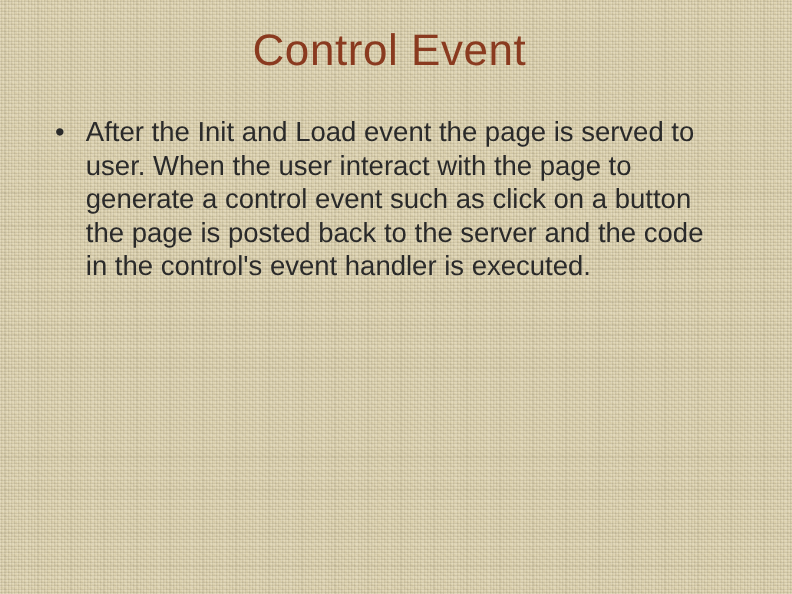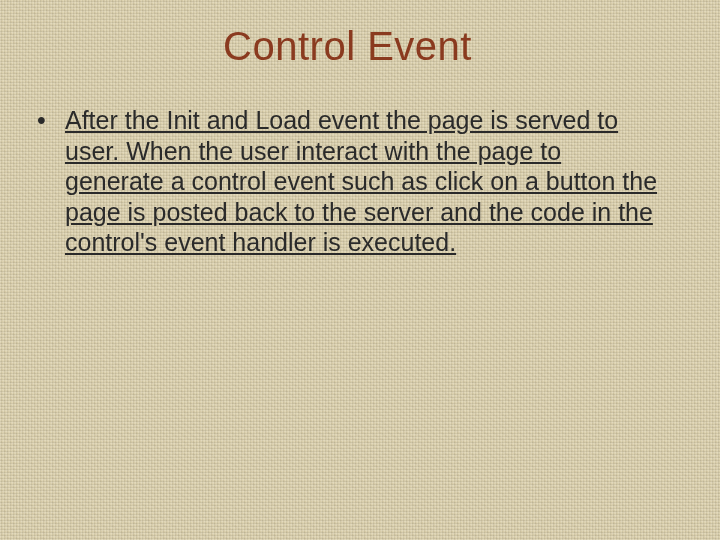--- a/index.html
+++ b/index.html
@@ -23,38 +23,37 @@
         rgba(0,0,0,0.06) 1px,     rgba(0,0,0,0.06) 2px,
         transparent 2px,          transparent 3px),
       repeating-linear-gradient(35deg,
         rgba(120,100,60,0.05) 0px, rgba(120,100,60,0.05) 2px,
         transparent 2px,           transparent 5px);
   }
   .slide {
     box-sizing: border-box;
     width: 720px;
     height: 540px;
-    padding: 24px 56px 0 31px;
+    padding: 24px 56px 0 44px;
   }
   h1.title {
     margin: 0 0 36px 0;
     text-align: center;
     font-weight: normal;
     font-size: 40px;
     color: #8a3a1f; 
     letter-spacing: 0.5px;
   }
   ul.body {
     margin: 0;
     padding: 0 0 0 28px;
     list-style: none;
     color: #2a2a2a;
     font-size: 25px;
     line-height: 1.22;
-    text-decoration: underline;
   }
   ul.body > li {
     position: relative;
     margin: 0 0 6px 0;
     padding-left: 6px;
   }
   ul.body > li::before {
     content: "•";
     position: absolute;
     left: -22px;

